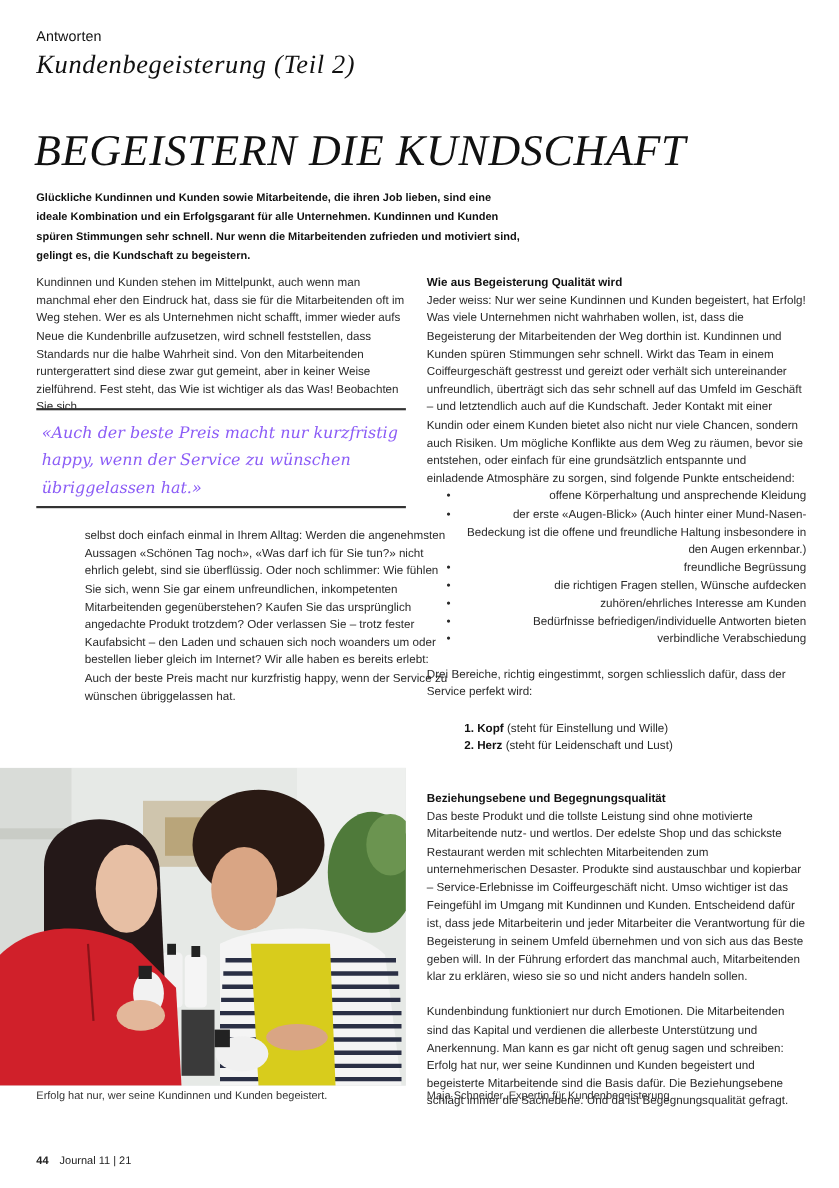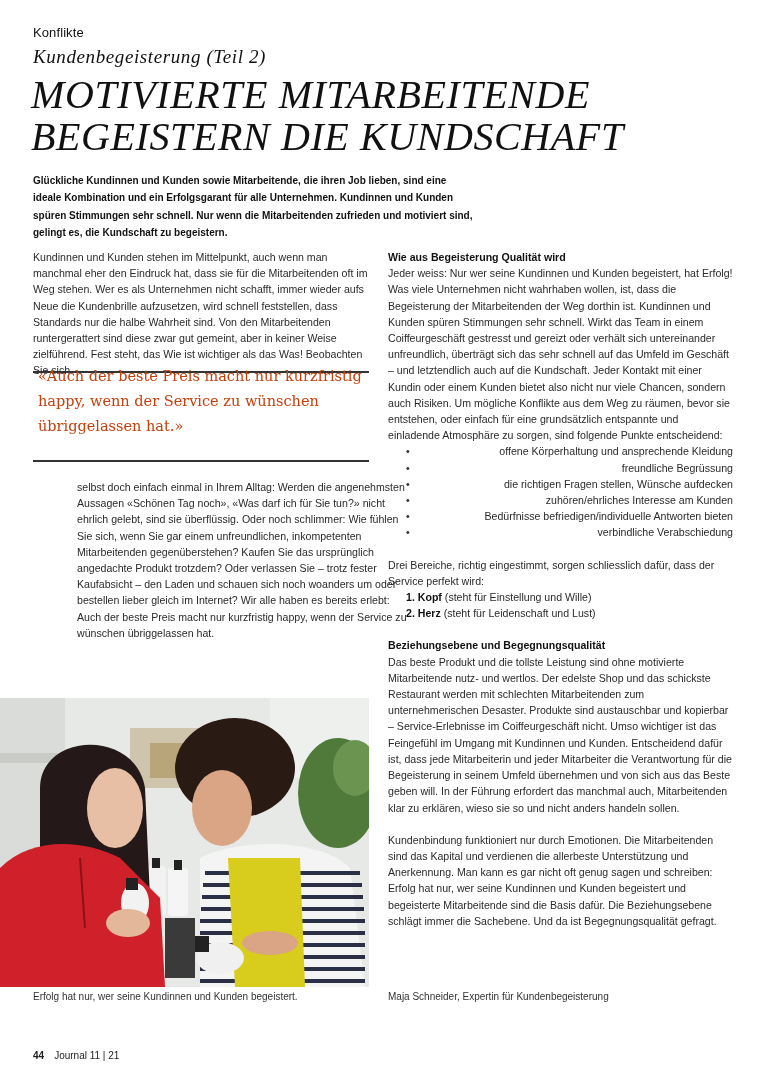--- a/index.html
+++ b/index.html
@@ -1,48 +1,48 @@
 <!DOCTYPE html>
 <html><head>
 <meta charset="utf-8">
 <style>
   html, body { margin:0; padding:0; background:#ffffff; }
   body { width:763px; height:1080px; position:relative; overflow:hidden; color:#1a1a1a; font-family:"Liberation Sans", sans-serif; }
   .abs { position:absolute; }
   .section-label { left:33px; top:25px; font-size:13px; color:#111; letter-spacing:0.1px; }
-  .kicker { left:33px; top:46px; font-family:"Liberation Serif", serif; font-style:italic; font-size:19px; color:#111; letter-spacing:0.6px; }
+  .kicker { left:33px; top:46px; font-family:"Liberation Serif", serif; font-style:italic; font-size:24px; color:#111; letter-spacing:0.6px; }
   .headline { left:31px; top:74px; font-family:"Liberation Serif", serif; font-style:italic; font-size:40px; line-height:42px; color:#111; letter-spacing:0.6px; margin:0; font-weight:normal; }
   .lead { left:33px; top:172px; width:440px; font-size:10px; line-height:17.4px; font-weight:bold; color:#111; margin:0; }
   .col { font-size:10.6px; line-height:16.2px; color:#2a2a2a; }
   .col p { margin:0; }
   .col-left-1 { left:33px; top:249px; width:338px; }
   .col-left-2 { left:33px; top:479px; width:338px;margin-left:44px; }
   .rule { left:33px; width:336px; height:2px; background:#333; }
-  .pullquote { left:38px; top:364px; width:330px; font-family:"DejaVu Serif", serif; font-size:14.5px; line-height:25px; color:#c2410c; margin:0; }
+  .pullquote { left:38px; top:382px; width:330px; font-family:"DejaVu Serif", serif; font-style:italic; font-size:14.5px; line-height:25px; color:#8b5cf6; margin:0; }
   .col-right { left:388px; top:249px; width:345px; }
   .subhead { font-weight:bold; color:#111; }
   .bullets { list-style:none; margin:0; padding:0 0 0 18px;text-align:right; }
   .bullets li { position:relative; padding-left:8px; }
   .bullets li::before { content:"\2022"; position:absolute; left:0; top:0; }
-  .numbered { list-style:none; margin:0; padding:0 0 0 18px; }
+  .numbered { list-style:none; margin:16px; padding:0 0 0 18px; }
   .numbered b { color:#111; }
   .gap { height:16px; }
   .photo { left:0; top:698px; width:369px; height:289px; overflow:hidden; background:#e9ecea; }
   .caption { left:33px; top:991px; font-size:10px; color:#333; }
   .author { left:388px; top:991px; font-size:10px; color:#333; }
   .footer { left:33px; top:1050px; font-size:10px; color:#222; }
   .footer b { margin-right:10px; }
 </style>
 </head>
 <body>
 
-<div class="abs section-label">Konflikte</div>
+<div class="abs section-label">Antworten</div>
 <div class="abs kicker">Kundenbegeisterung (Teil 2)</div>
 <h1 class="abs headline">
-  <span>MOTIVIERTE MITARBEITENDE</span><br>
+  <br>
   <span>BEGEISTERN DIE KUNDSCHAFT</span>
 </h1>
 
 <p class="abs lead">Glückliche Kundinnen und Kunden sowie Mitarbeitende, die ihren Job lieben, sind eine ideale Kombination und ein Erfolgsgarant für alle Unternehmen. Kundinnen und Kunden spüren Stimmungen sehr schnell. Nur wenn die Mitarbeitenden zufrieden und motiviert sind, gelingt es, die Kundschaft zu begeistern.</p>
 
 <div class="abs col col-left-1">
   <p style="text-align:left;">Kundinnen und Kunden stehen im Mittelpunkt, auch wenn man manchmal eher den Eindruck hat, dass sie für die Mitarbeitenden oft im Weg stehen. Wer es als Unternehmen nicht schafft, immer wieder aufs Neue die Kundenbrille aufzusetzen, wird schnell feststellen, dass Standards nur die halbe Wahrheit sind. Von den Mitarbeitenden runtergerattert sind diese zwar gut gemeint, aber in keiner Weise zielführend. Fest steht, das Wie ist wichtiger als das Was! Beobachten Sie sich</p>
 </div>
 
 <div class="abs rule" style="top:371px;"></div>
@@ -51,20 +51,21 @@
 
 <div class="abs col col-left-2">
   <p>selbst doch einfach einmal in Ihrem Alltag: Werden die angenehmsten Aussagen «Schönen Tag noch», «Was darf ich für Sie tun?» nicht ehrlich gelebt, sind sie überflüssig. Oder noch schlimmer: Wie fühlen Sie sich, wenn Sie gar einem unfreundlichen, inkompetenten Mitarbeitenden gegenüberstehen? Kaufen Sie das ursprünglich angedachte Produkt trotzdem? Oder verlassen Sie – trotz fester Kaufabsicht – den Laden und schauen sich noch woanders um oder bestellen lieber gleich im Internet? Wir alle haben es bereits erlebt: Auch der beste Preis macht nur kurzfristig happy, wenn der Service zu wünschen übriggelassen hat.</p>
 </div>
 
 <div class="abs col col-right">
   <p class="subhead">Wie aus Begeisterung Qualität wird</p>
   <p>Jeder weiss: Nur wer seine Kundinnen und Kunden begeistert, hat Erfolg! Was viele Unternehmen nicht wahrhaben wollen, ist, dass die Begeisterung der Mitarbeitenden der Weg dorthin ist. Kundinnen und Kunden spüren Stimmungen sehr schnell. Wirkt das Team in einem Coiffeurgeschäft gestresst und gereizt oder verhält sich untereinander unfreundlich, überträgt sich das sehr schnell auf das Umfeld im Geschäft – und letztendlich auch auf die Kundschaft. Jeder Kontakt mit einer Kundin oder einem Kunden bietet also nicht nur viele Chancen, sondern auch Risiken. Um mögliche Konflikte aus dem Weg zu räumen, bevor sie entstehen, oder einfach für eine grundsätzlich entspannte und einladende Atmosphäre zu sorgen, sind folgende Punkte entscheidend:</p>
   <ul class="bullets">
     <li>offene Körperhaltung und ansprechende Kleidung</li>
+    <li>der erste «Augen-Blick» (Auch hinter einer Mund-Nasen-Bedeckung ist die offene und freundliche Haltung insbesondere in den Augen erkennbar.)</li>
     <li>freundliche Begrüssung</li>
     <li>die richtigen Fragen stellen, Wünsche aufdecken</li>
     <li>zuhören/ehrliches Interesse am Kunden</li>
     <li>Bedürfnisse befriedigen/individuelle Antworten bieten</li>
     <li>verbindliche Verabschiedung</li>
   </ul>
   <div class="gap"></div>
   <p>Drei Bereiche, richtig eingestimmt, sorgen schliesslich dafür, dass der Service perfekt wird:</p>
   <ul class="numbered">
     <li><b>1. Kopf</b><span> (steht für Einstellung und Wille)</span></li>

